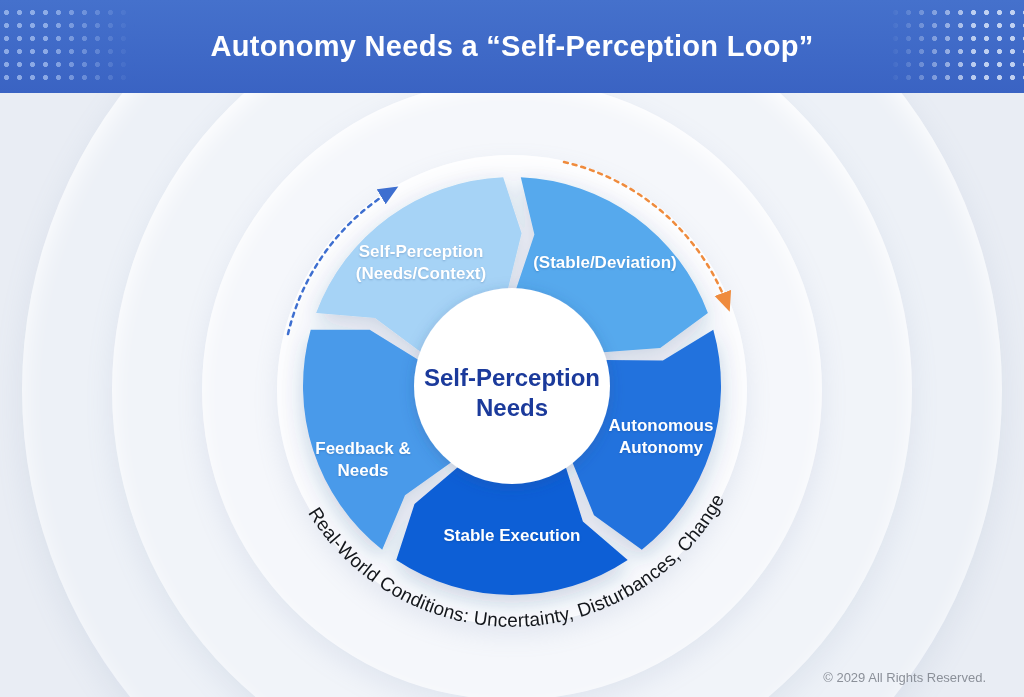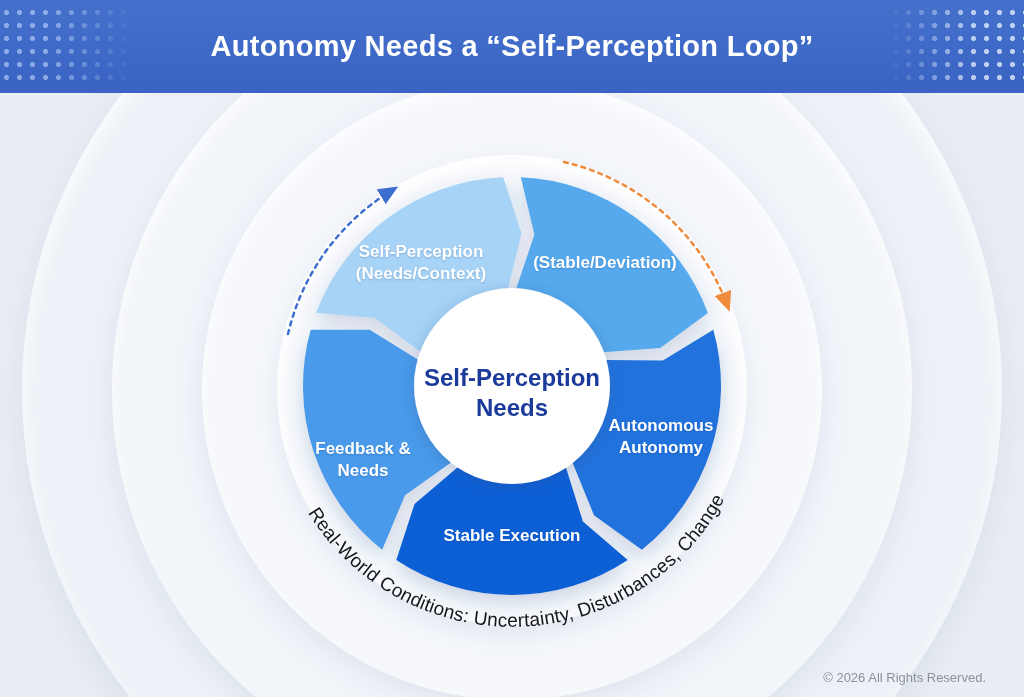--- a/index.html
+++ b/index.html
@@ -129,15 +129,15 @@
     <div>Feedback &amp;</div>
     <div>Needs</div>
   </div>
 
   <div class="center-label" style="color: rgb(27, 58, 155);">
     <div>Self-Perception</div>
     <div>Needs</div>
   </div>
 
   <footer>
-    <span>© 2026 All Rights Reserved.</span>
+    <span>© 2029 All Rights Reserved.</span>
   </footer>
 </div>
 
 </body></html>

